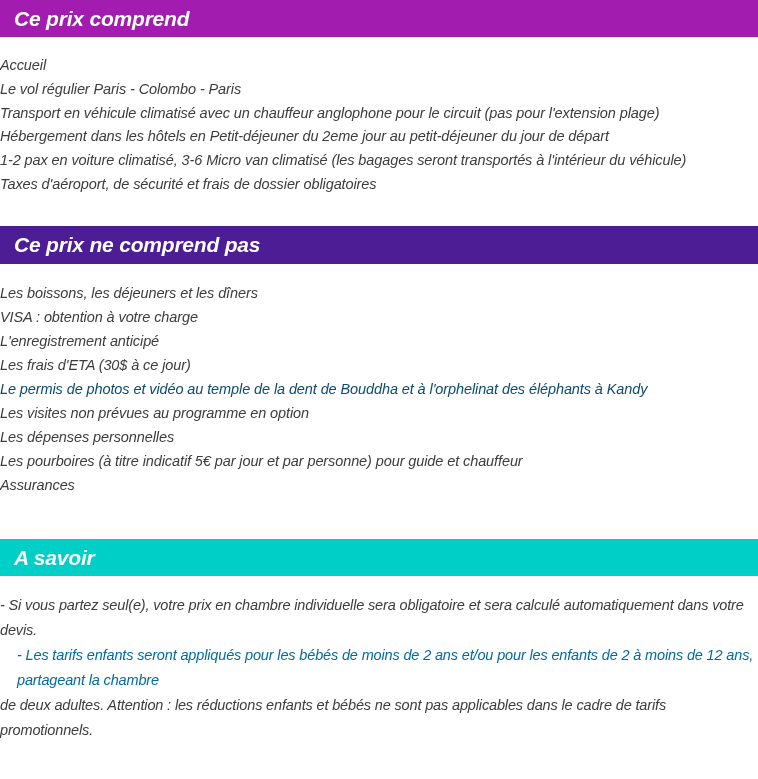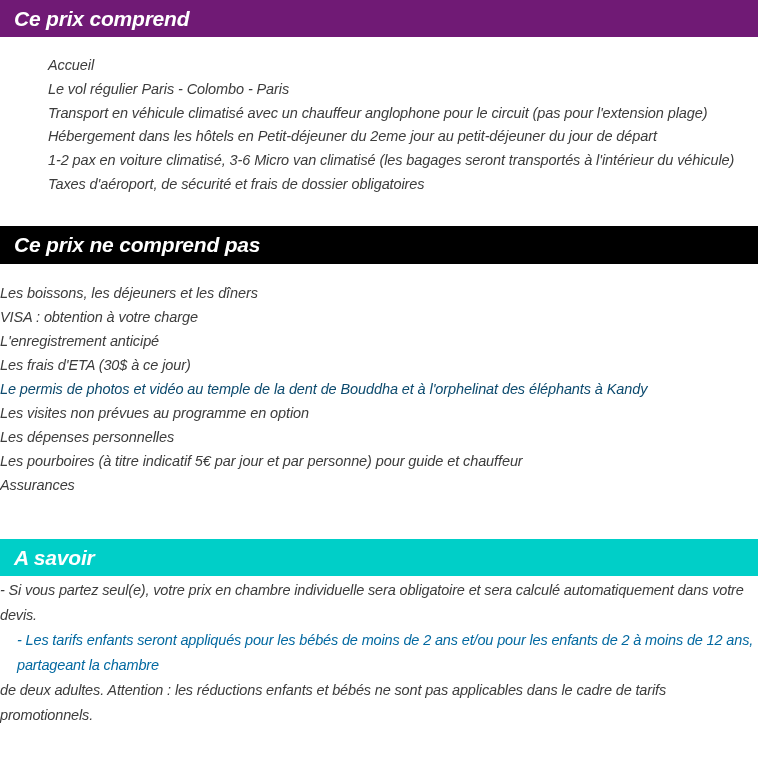--- a/index.html
+++ b/index.html
@@ -56,61 +56,61 @@
     font-style: italic;
     font-size: 14.5px;
     color: #3c3c3c;
     line-height: 24px;
     white-space: nowrap;
     letter-spacing: -0.1px;
   }
 
   
   #block-included { padding-top: 17px; }
-  #block-included .body-line { line-height: 23.8px; margin-left: 48px; }
+  #block-included .body-line { line-height: 23.8px; }
 
   #block-excluded { padding-top: 17px; }
   #block-excluded .body-line { line-height: 24px; }
 
-  #block-notes { padding-top: 2px; }
+  #block-notes { padding-top: 17px; }
   #block-notes .note-para {
     font-family: "Liberation Sans", "DejaVu Sans", sans-serif;
     font-style: italic;
     font-size: 14.5px;
     color: #3c3c3c;
     line-height: 25px;
     letter-spacing: -0.15px;
     margin: 0;
     width: 756px;
   }
 
   .gap-before-h2 { height: 29px; }
   .gap-before-h3 { height: 42px; }
 </style>
 </head>
 <body style="background: rgb(255, 255, 255);">
 
 <div class="page">
 
-  <div class="section-bar h1" style="background: #701a75;">
+  <div class="section-bar h1" style="background: #a21caf;">
     <div class="section-bar-title" style="color: rgb(255, 255, 255);">Ce prix comprend</div>
   </div>
 
   <div class="section-body" id="block-included">
     <div class="body-line" style="color: rgb(60, 60, 60);">Accueil</div>
     <div class="body-line" style="color: rgb(60, 60, 60);">Le vol régulier Paris - Colombo - Paris</div>
     <div class="body-line" style="color: rgb(60, 60, 60);">Transport en véhicule climatisé avec un chauffeur anglophone pour le circuit (pas pour l'extension plage)</div>
     <div class="body-line" style="color: rgb(60, 60, 60);">Hébergement dans les hôtels en Petit-déjeuner du 2eme jour au petit-déjeuner du jour de départ</div>
     <div class="body-line" style="color: rgb(60, 60, 60);">1-2 pax en voiture climatisé, 3-6 Micro van climatisé (les bagages seront transportés à l'intérieur du véhicule)</div>
     <div class="body-line" style="color: rgb(60, 60, 60);">Taxes d'aéroport, de sécurité et frais de dossier obligatoires</div>
   </div>
 
   <div class="gap-before-h2"></div>
 
-  <div class="section-bar h2" style="background: #000000;">
+  <div class="section-bar h2" style="background: #4c1d95;">
     <div class="section-bar-title" style="color: rgb(255, 255, 255);">Ce prix ne comprend pas</div>
   </div>
 
   <div class="section-body" id="block-excluded">
     <div class="body-line" style="color: rgb(60, 60, 60);">Les boissons, les déjeuners et les dîners</div>
     <div class="body-line" style="color: rgb(60, 60, 60);">VISA : obtention à votre charge</div>
     <div class="body-line" style="color: rgb(60, 60, 60);">L'enregistrement anticipé</div>
     <div class="body-line" style="color: rgb(60, 60, 60);">Les frais d'ETA (30$ à ce jour)</div>
     <div class="body-line" style="color: #0c4a6e;">Le permis de photos et vidéo au temple de la dent de Bouddha et à l'orphelinat des éléphants à Kandy</div>
     <div class="body-line" style="color: rgb(60, 60, 60);">Les visites non prévues au programme en option</div>

